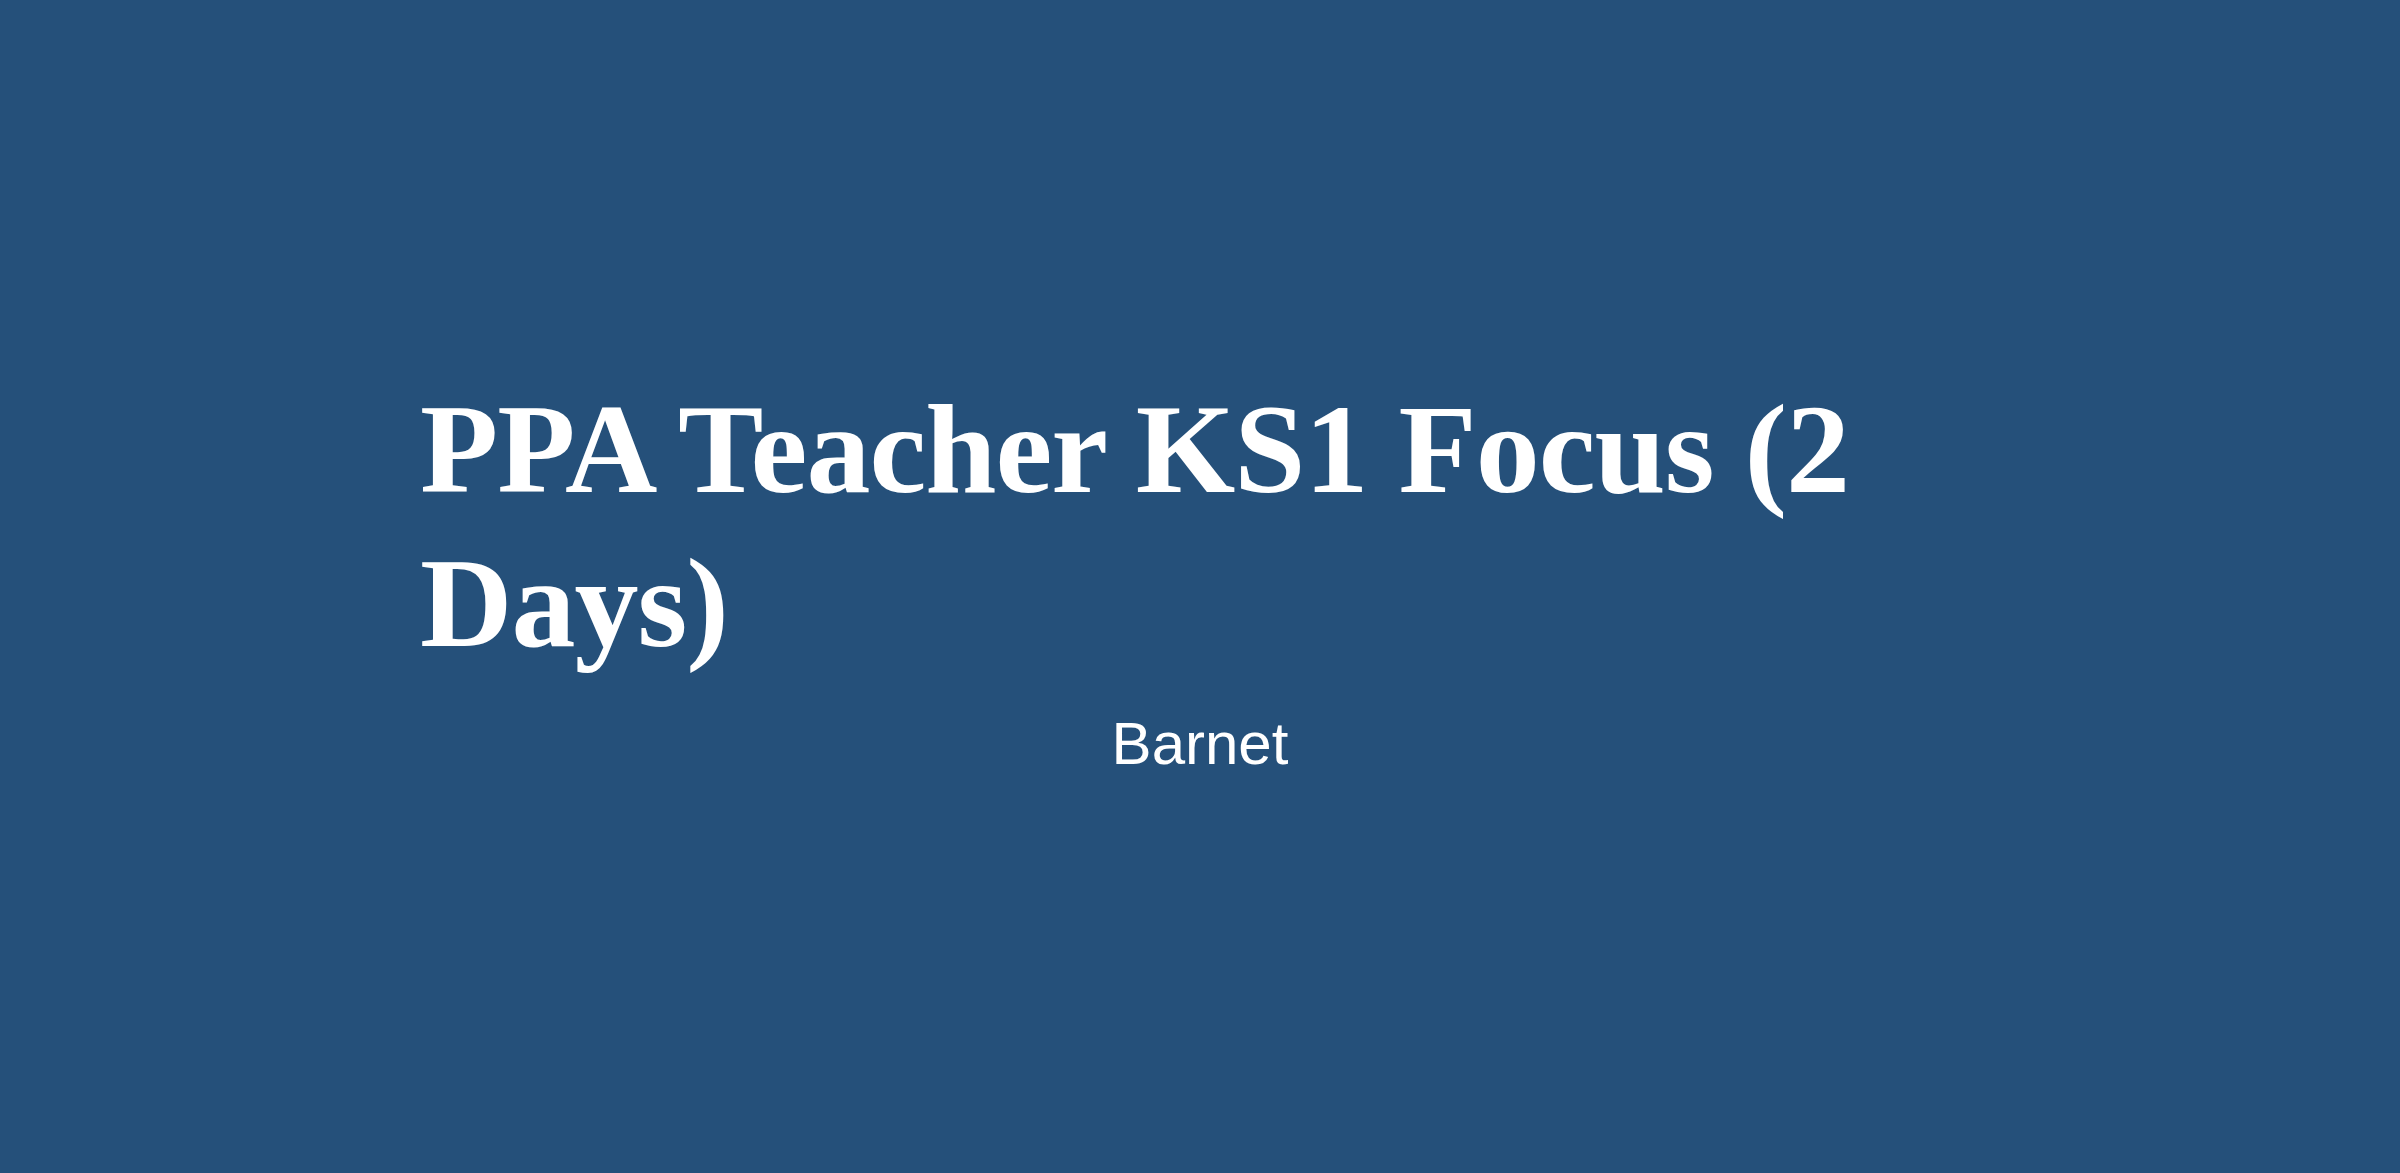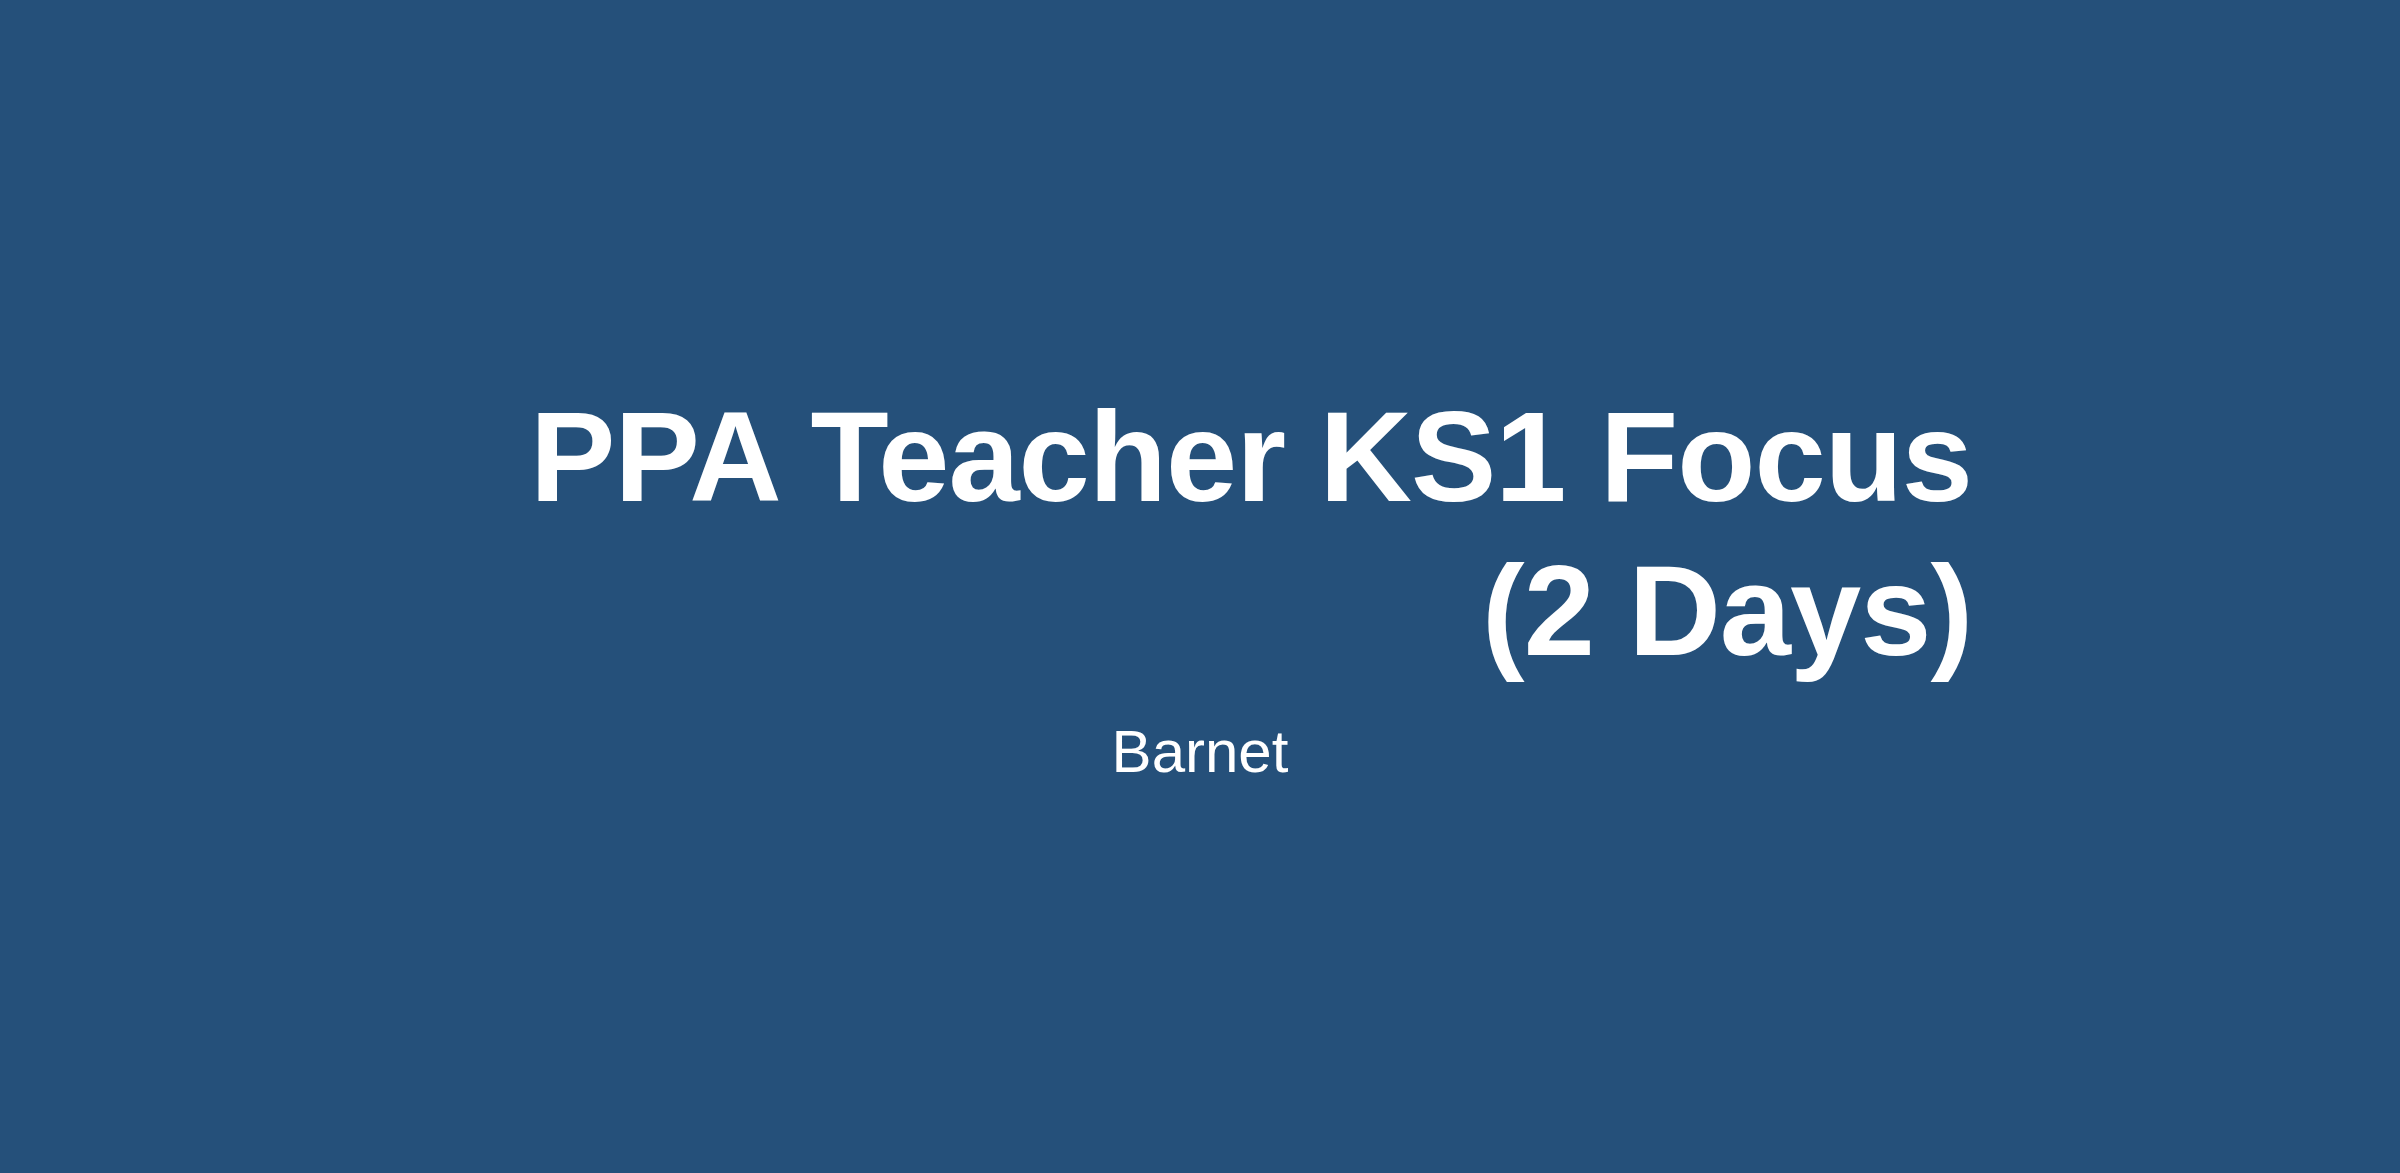--- a/index.html
+++ b/index.html
@@ -30,29 +30,29 @@
   .content {
     position: absolute;
     left: 50%;
     top: 372px;
     transform: translateX(-50%);
     width: 1560px;
     text-align: center;
   }
 
   .card-title {
-    margin: 8px;
+    margin: 0;
     padding: 0;
-    font-family: Liberation Sans, sans-serif;
+    font-family: Liberation Serif, serif;
     font-weight: 700;
     font-size: 128px;
     line-height: 154px;
     letter-spacing: -1px;
     color: #FFFFFF;
-    text-align: right;
+    text-align: left;
     word-wrap: break-word;
   }
 
   .card-subtitle {
     margin: 12px;
     padding: 0;
     margin-top: 28px;
     font-family: "Liberation Sans", sans-serif;
     font-weight: 400;
     font-size: 60px;

